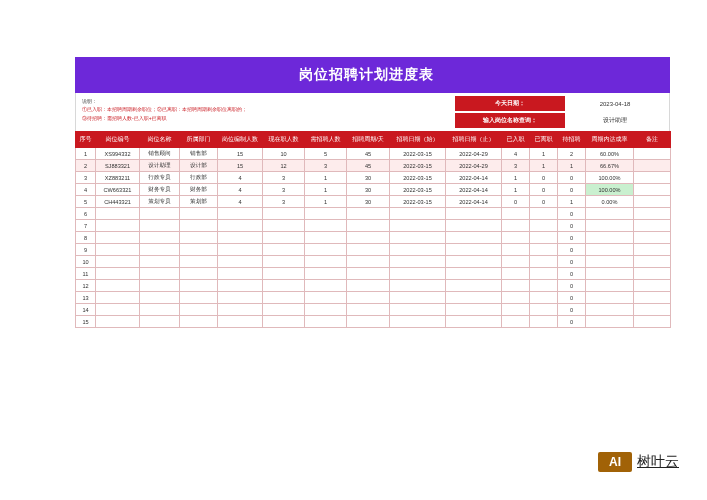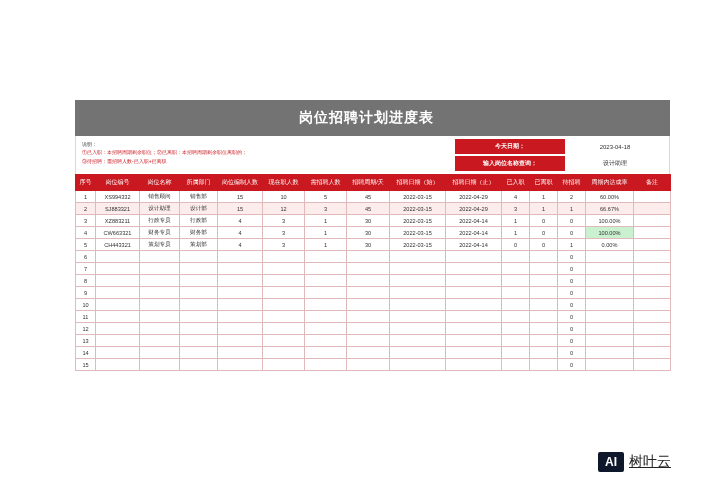--- a/index.html
+++ b/index.html
@@ -15,28 +15,27 @@
     overflow: hidden;
   }
   #sheet {
     position: absolute;
     left: 75px;
     top: 57px;
     width: 595px;
     background: #ffffff;
   }
   .title-bar {
-    background: #737373;
+    background: #6d28d9;
     color: #ffffff;
     text-align: center;
     font-size: 14px;
     font-weight: bold;
     letter-spacing: 1px;
     padding: 9px 12px 9px 0;
-    margin-top: 43px;
   }
   .meta-area {
     display: flex;
     flex-direction: row;
     align-items: stretch;
     background: #ffffff;
     border-left: 1px solid #d8d8d8;
     border-right: 1px solid #d8d8d8;
   }
   .notes {
@@ -125,23 +124,23 @@
   .logo {
     position: absolute;
     left: 598px;
     top: 452px;
     display: flex;
     flex-direction: row;
     align-items: center;
     gap: 5px;
   }
   .logo .badge {
-    width: 26px;
+    width: 34px;
     height: 20px;
-    background: #0f172a;
+    background: #a16207;
     color: #ffffff;
     font-size: 12px;
     font-weight: bold;
     display: flex;
     align-items: center;
     justify-content: center;
     border-radius: 2px;
     letter-spacing: 0px;
   }
   .logo .brand {

